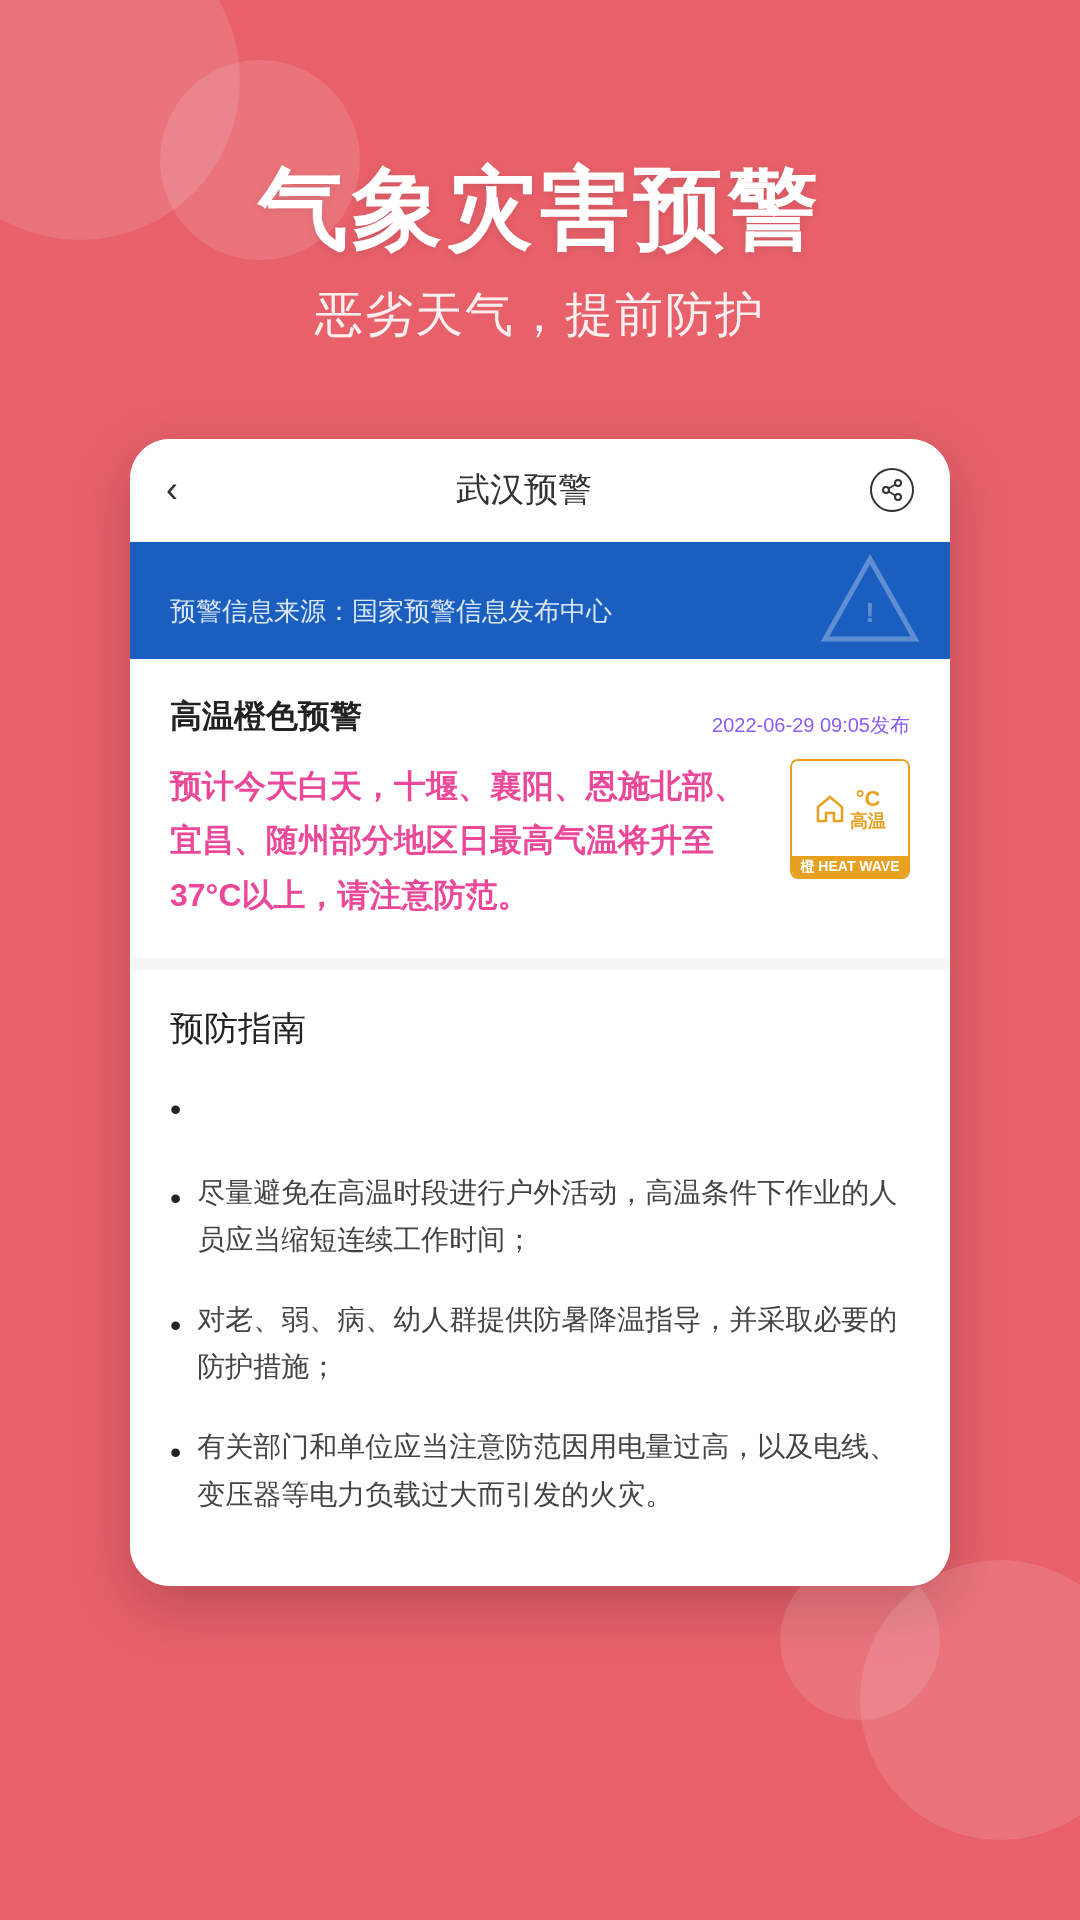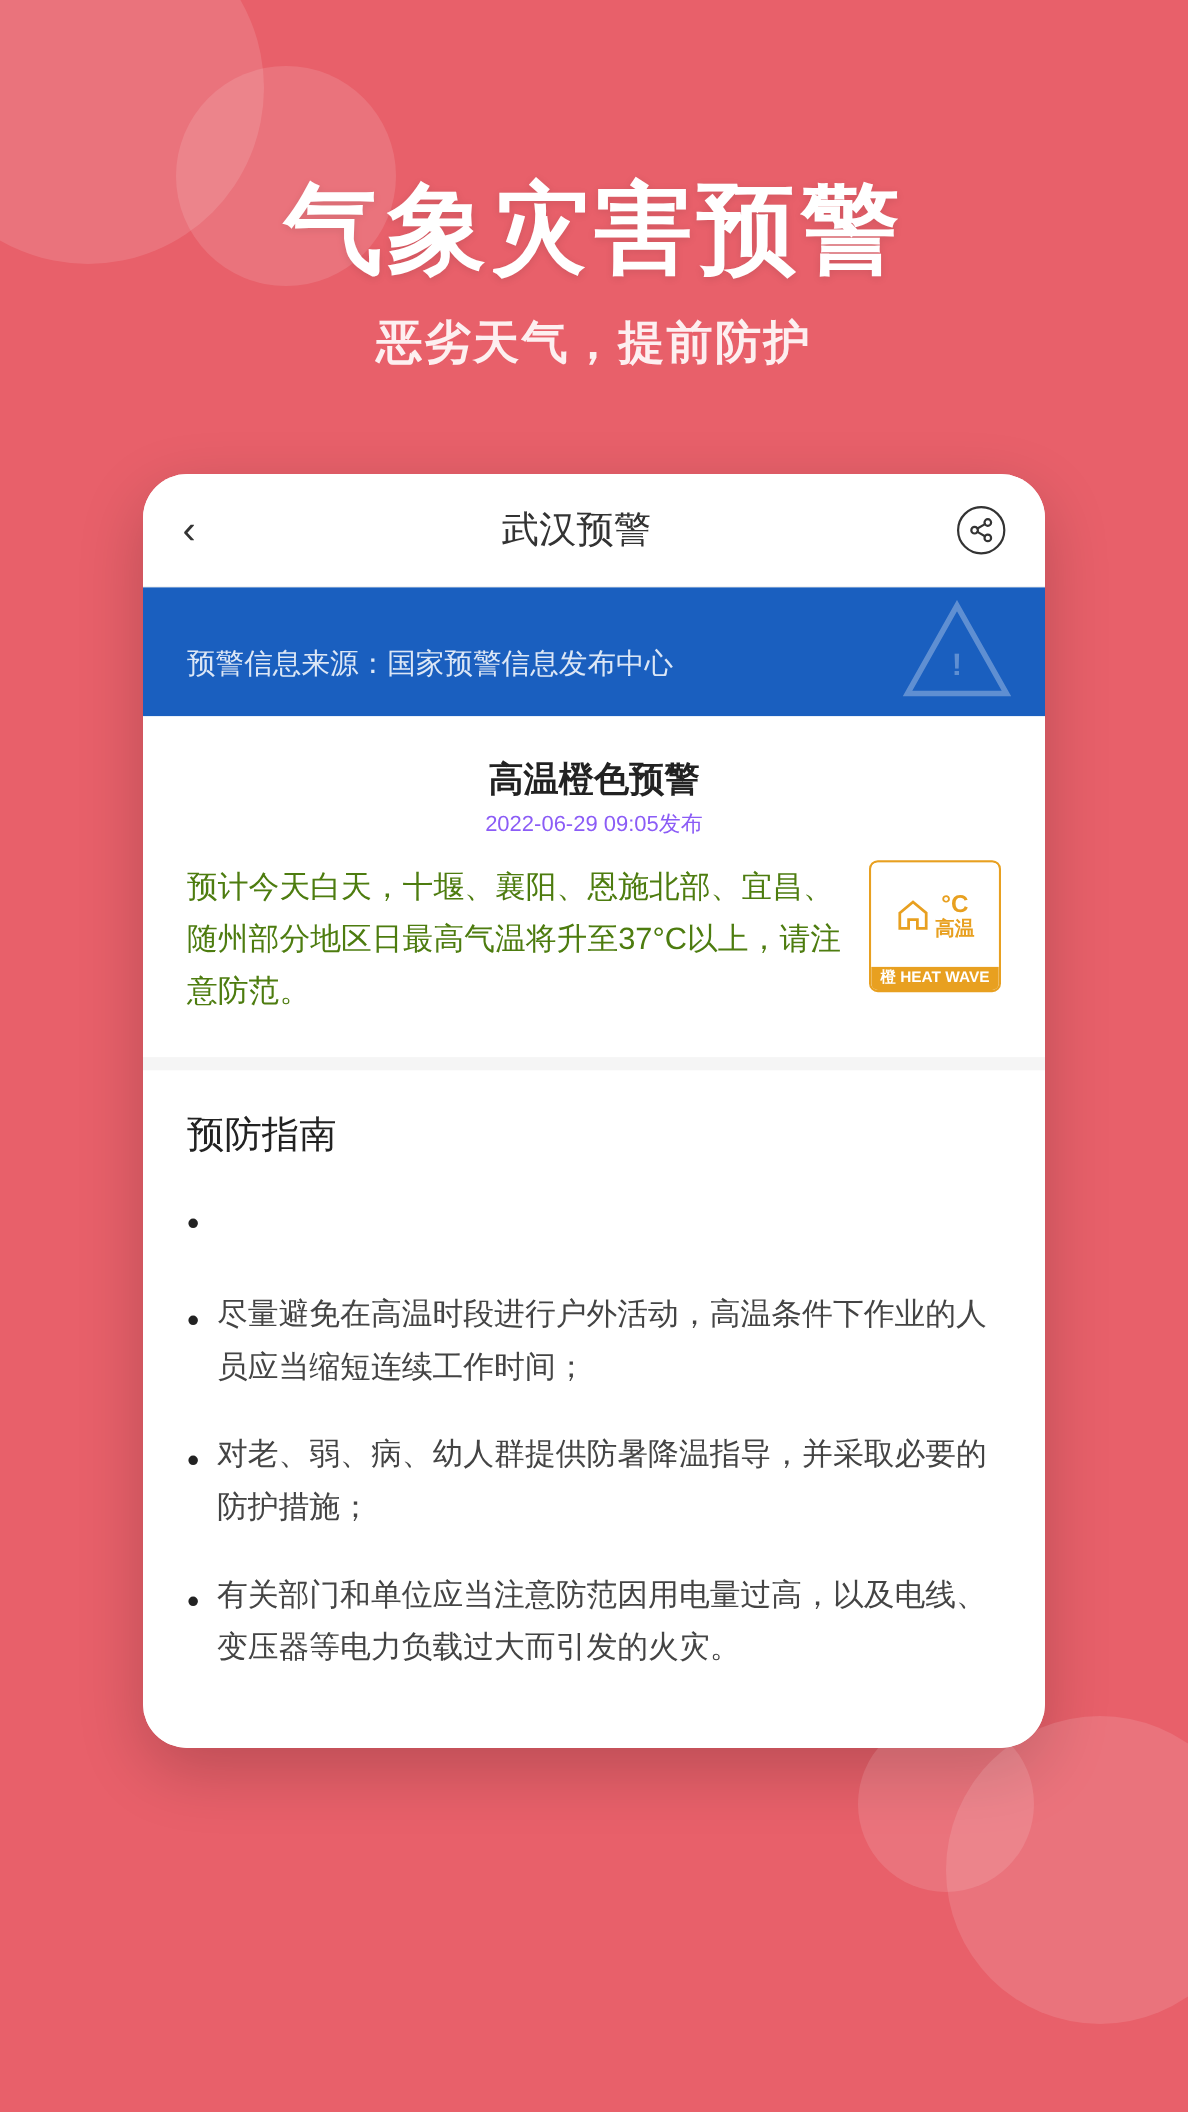--- a/index.html
+++ b/index.html
@@ -54,25 +54,25 @@
     .main-title {
       font-size: 90px;
       font-weight: 700;
       color: #ffffff;
       letter-spacing: 4px;
       line-height: 1.1;
       text-shadow: 0 2px 8px rgba(0,0,0,0.1);
     }
 
     .sub-title {
-      font-size: 42px;
+      font-size: 48px;
       color: rgba(255,255,255,0.9);
       margin-top: 24px;
       letter-spacing: 2px;
-      font-weight: 700;
+      font-weight: 400;
     }
 
     
     .phone-card {
       margin: 0 auto;
       width: 820px;
       background: #f7f7f7;
       border-radius: 40px;
       overflow: hidden;
       box-shadow: 0 20px 60px rgba(0,0,0,0.2);
@@ -150,24 +150,23 @@
     }
 
     
     .content-area {
       background: #ffffff;
       padding: 36px 40px;
     }
 
     .warning-header {
       display: flex;
-      align-items: center;
+      align-items: flex-end;
       justify-content: space-between;
       margin-bottom: 20px;
-      flex-direction: column;
     }
 
     .warning-title {
       font-size: 32px;
       font-weight: 700;
       color: #222;
     }
 
     .warning-date {
       font-size: 20px;
@@ -176,24 +175,25 @@
       margin-top: 4px;
     }
 
     .warning-body {
       display: flex;
       align-items: flex-start;
       gap: 20px;
     }
 
     .warning-text {
-      font-size: 28px;
-      color: #4d7c0f;
+      font-size: 32px;
+      color: #ec4899;
       line-height: 1.7;
       flex: 1;
+      font-weight: bold;
     }
 
     
     .heat-wave-badge {
       flex-shrink: 0;
       width: 120px;
       height: 120px;
       border: 2px solid #e8a020;
       border-radius: 8px;
       overflow: hidden;

